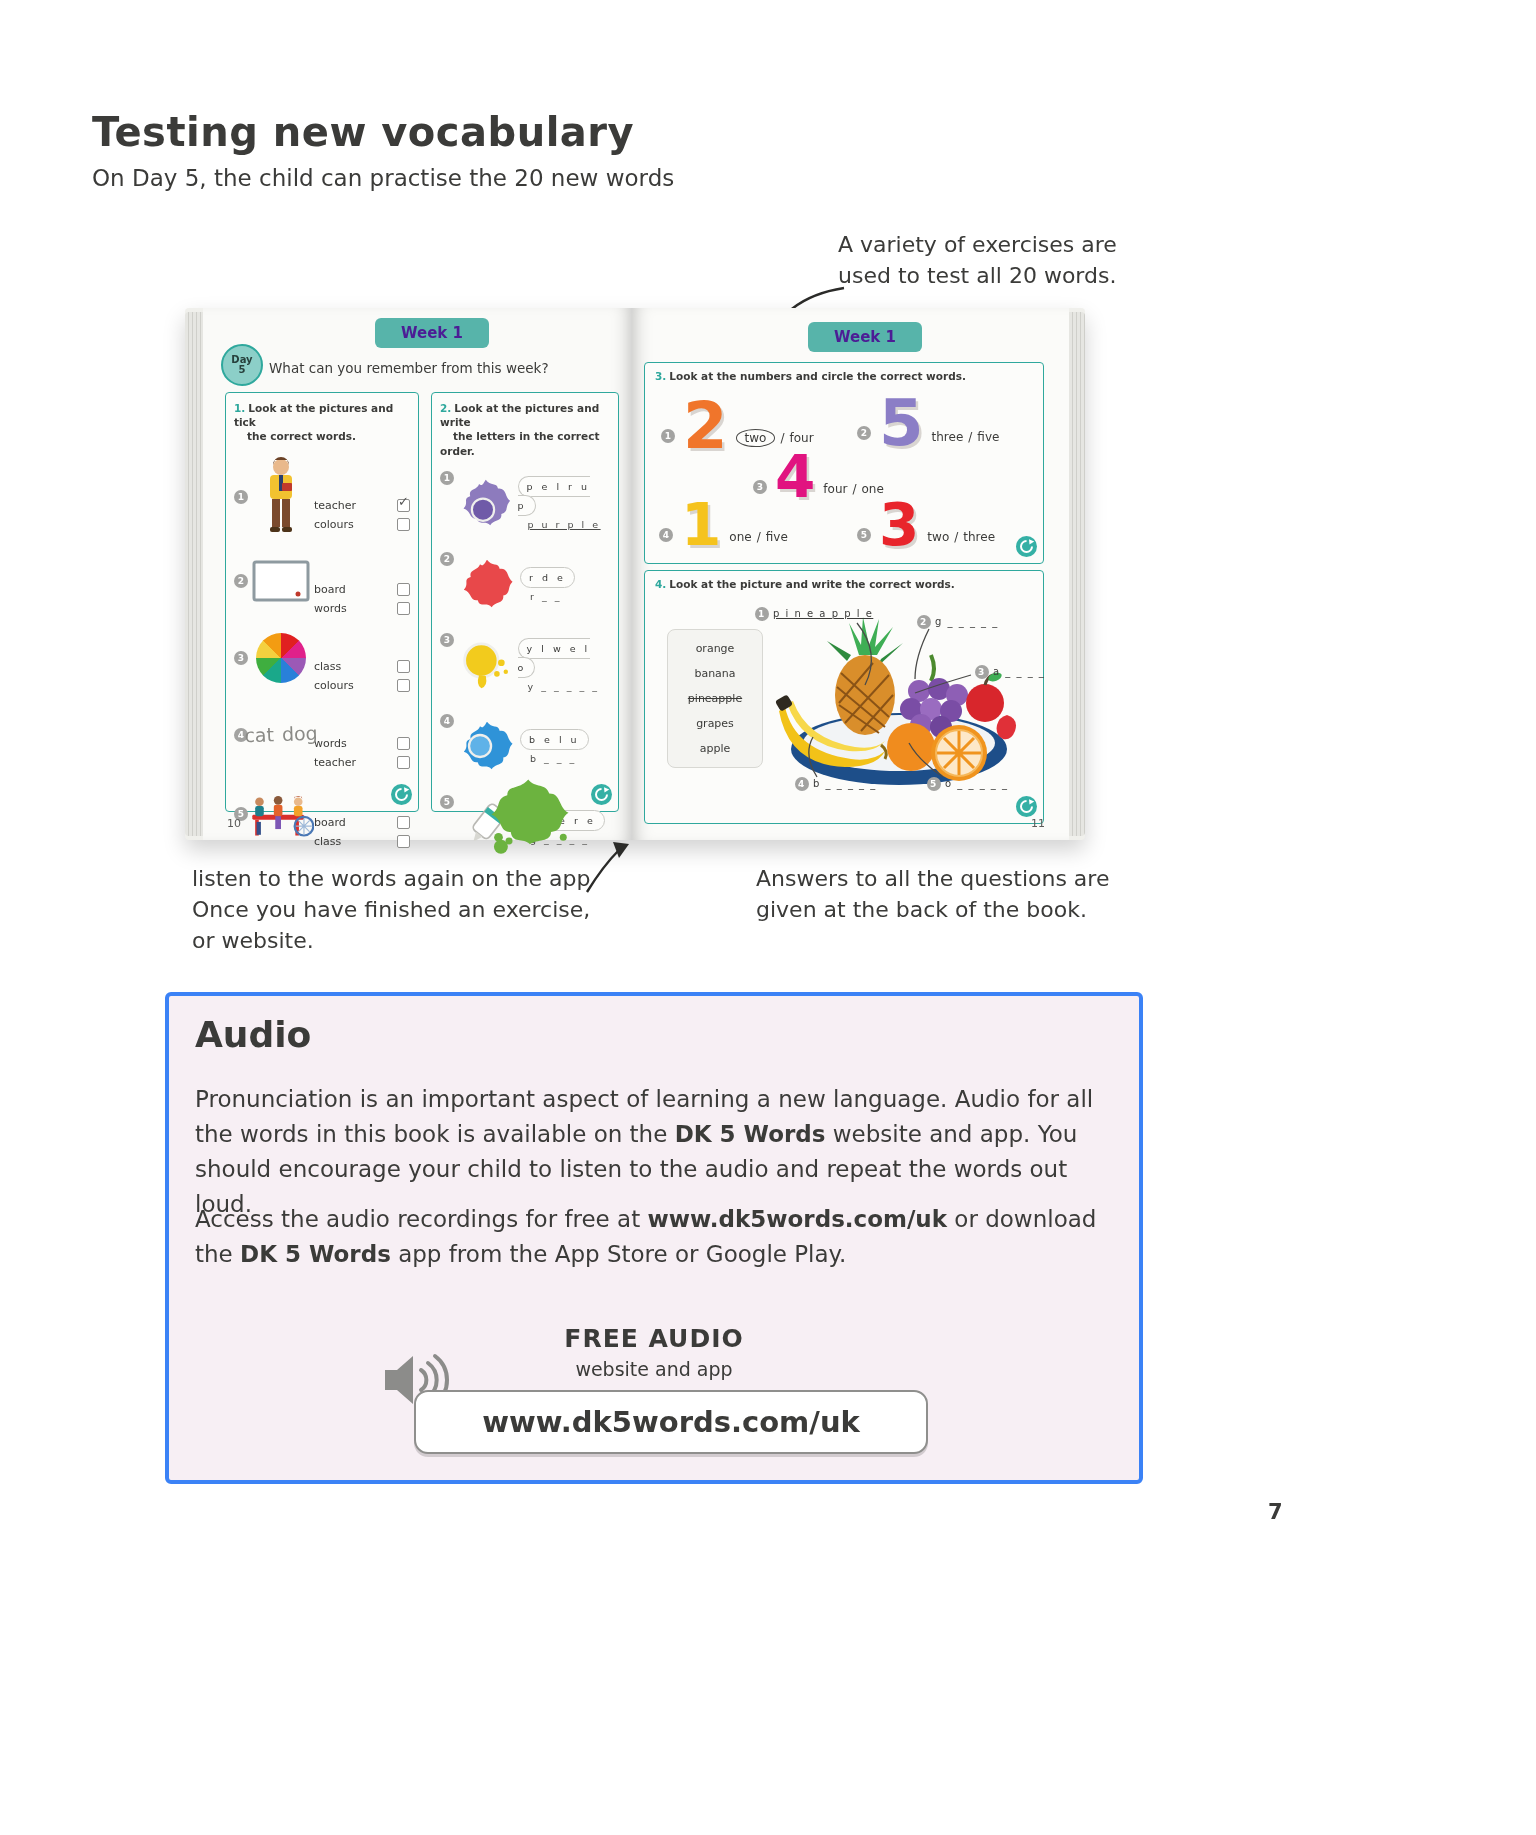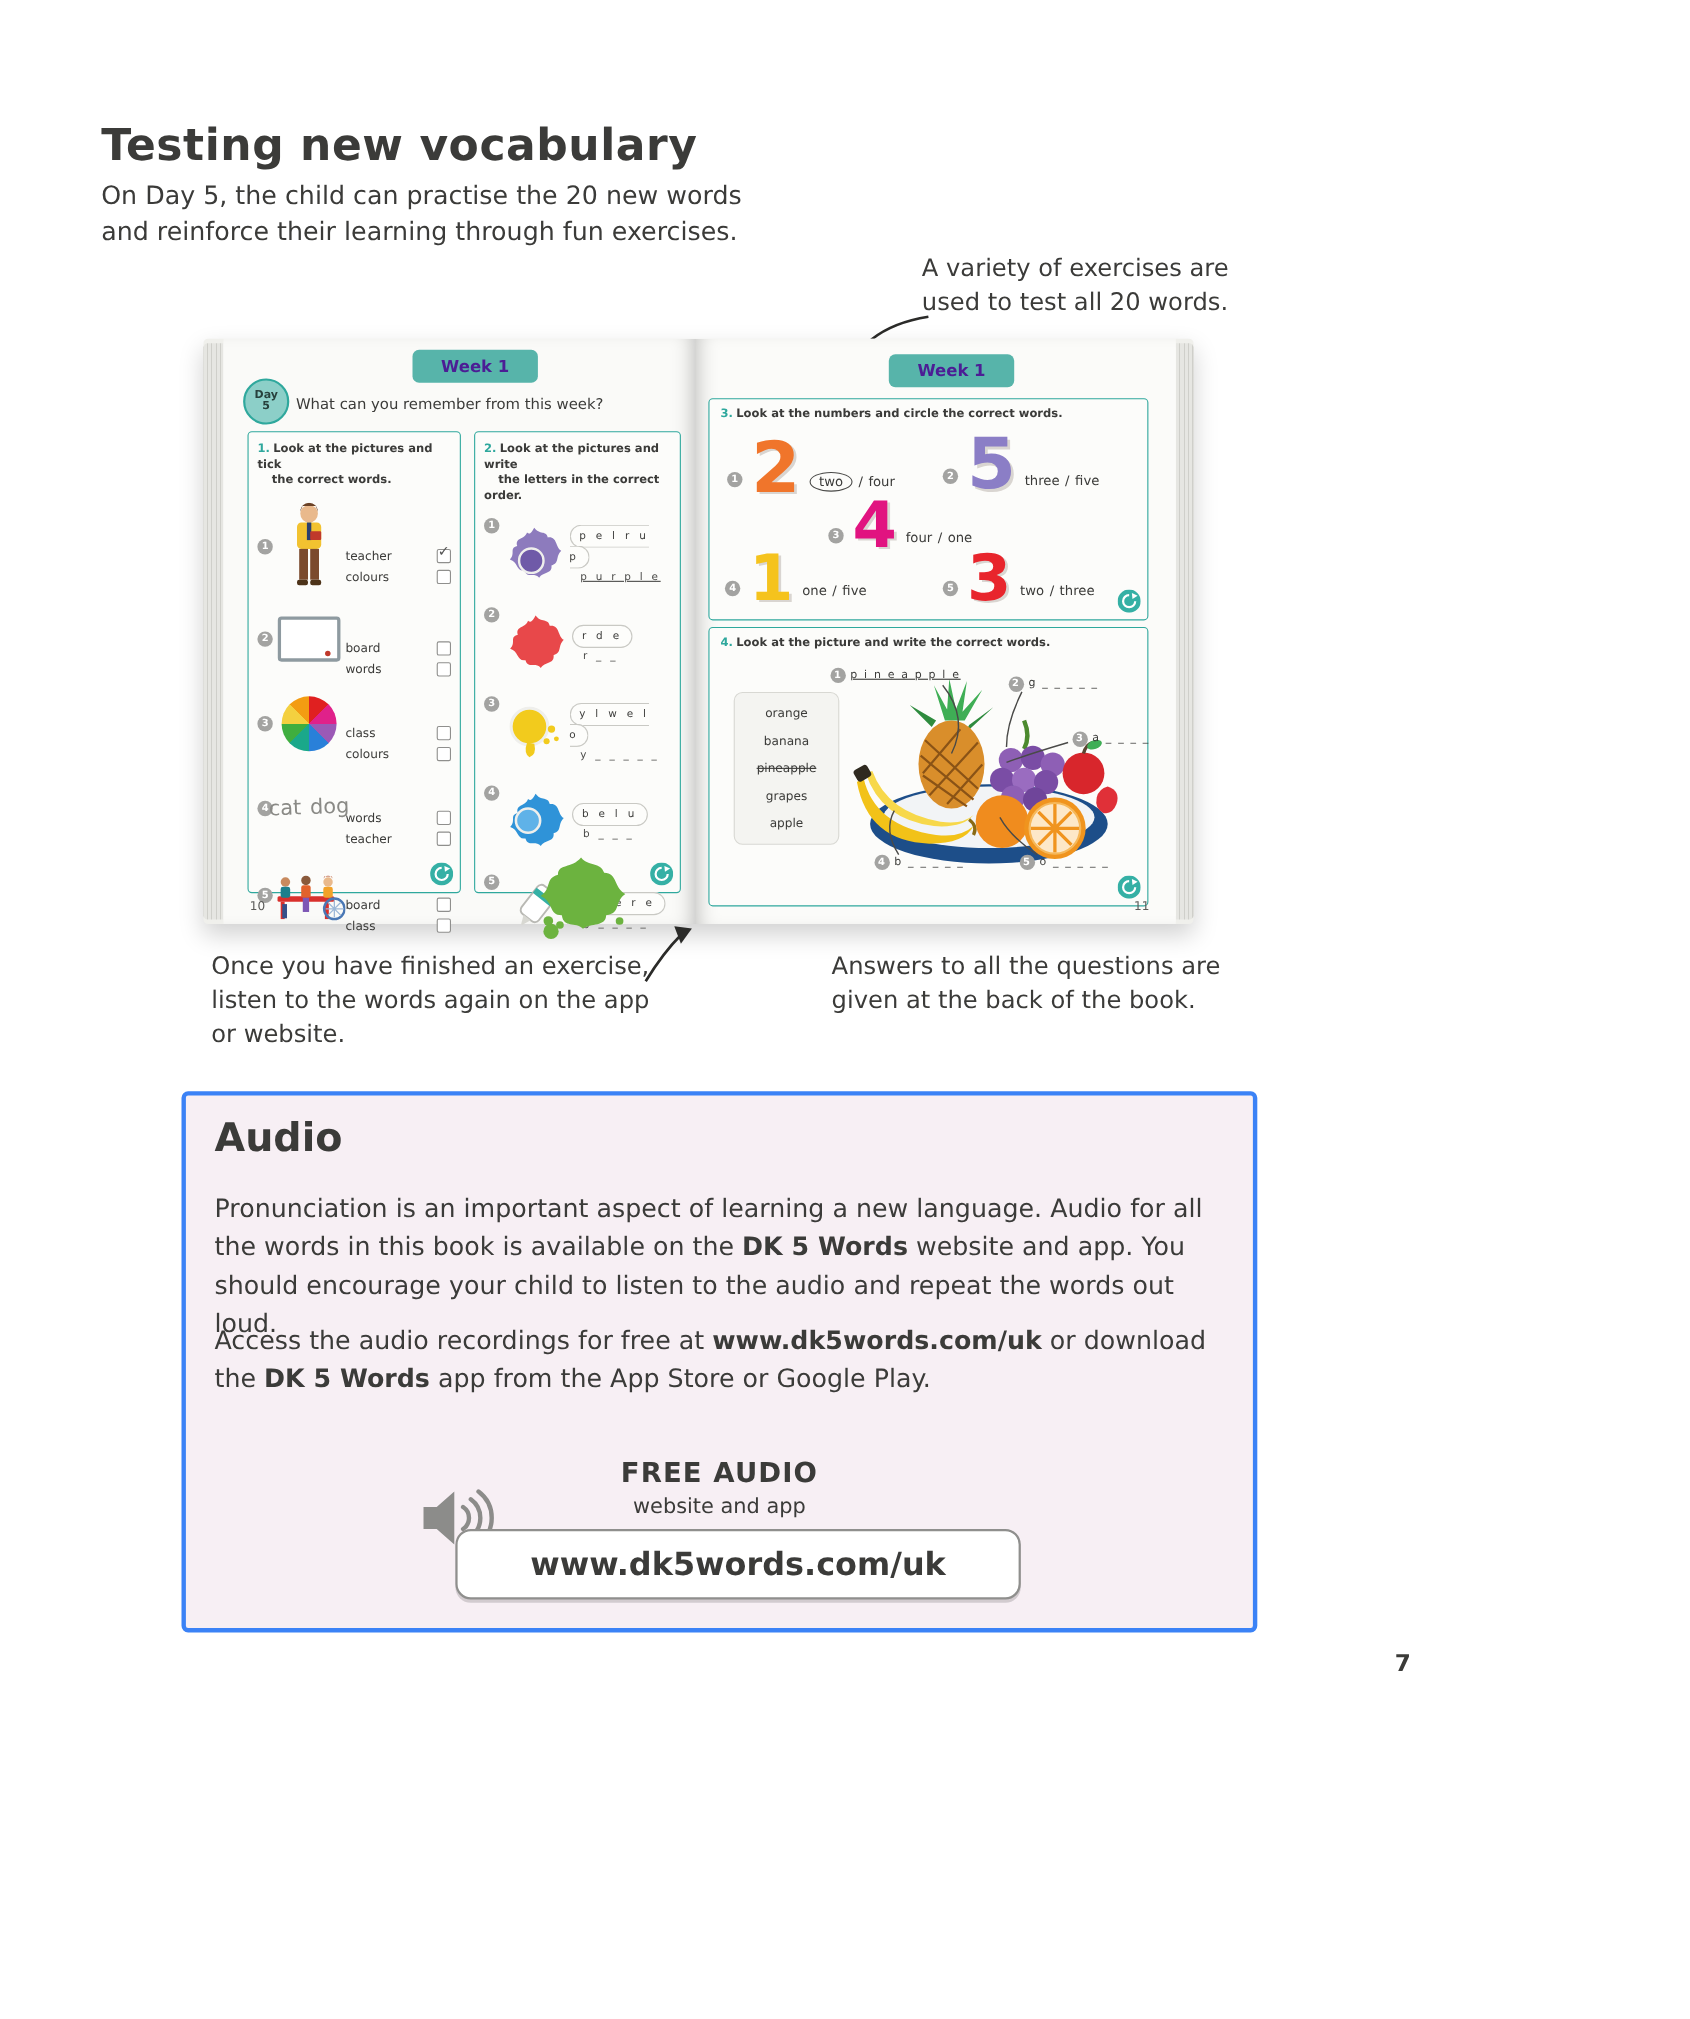--- a/index.html
+++ b/index.html
@@ -96,21 +96,20 @@
            display:flex;align-items:center;justify-content:center;font-size:29px;font-weight:800;}
   .folio{left:1268px;top:1500px;font-size:21px;font-weight:700;}
   svg{display:block;}
 </style>
 </head>
 <body>
 
 <h1 class="abs title">Testing new vocabulary</h1>
 <div class="abs intro">
   <div>On Day 5, the child can practise the 20 new words</div>
-  <div>and reinforce their learning through fun exercises.</div>
 </div>
 
 <div class="abs annot annot-top">
   <div>A variety of exercises are</div>
   <div>used to test all 20 words.</div>
 </div>
 <svg class="abs" style="left:742px;top:278px;" width="110" height="92" viewBox="0 0 110 92">
   <path d="M102 10 Q38 20 24 72" fill="none" stroke="#2b2b29" stroke-width="2.4"></path>
   <polygon points="17,66 33,68 23,88" fill="#2b2b29"></polygon>
 </svg>
@@ -508,22 +507,22 @@
   </div>
 
   <svg class="abs" style="left:300px;top:468px;" width="90" height="70" viewBox="0 0 100 80">
     <path d="M48 4C56 14 68 8 72 20C86 20 82 36 94 42C82 50 90 62 74 64C74 76 58 72 50 78C42 70 30 78 28 64C14 64 20 50 6 44C18 36 10 26 24 22C24 10 38 16 48 4Z" fill="#6cb33f"></path>
     <circle cx="14" cy="70" r="5" fill="#6cb33f"></circle>
       <circle cx="88" cy="70" r="4" fill="#6cb33f"></circle>
   </svg>
 </div>
 
 <div class="abs annot cap-left">
+  <div>listen to the words again on the app</div>
   <div>Once you have finished an exercise,</div>
-  <div>listen to the words again on the app</div>
   <div>or website.</div>
 </div>
 <svg class="abs" style="left:575px;top:836px;" width="70" height="62" viewBox="0 0 70 62">
   <path d="M12 56 Q28 30 44 14" fill="none" stroke="#2b2b29" stroke-width="2.4"></path>
   <polygon points="38,6 54,8 44,22" fill="#2b2b29"></polygon>
 </svg>
 <div class="abs annot cap-right">
   <div>Answers to all the questions are</div>
   <div>given at the back of the book.</div>
 </div>

